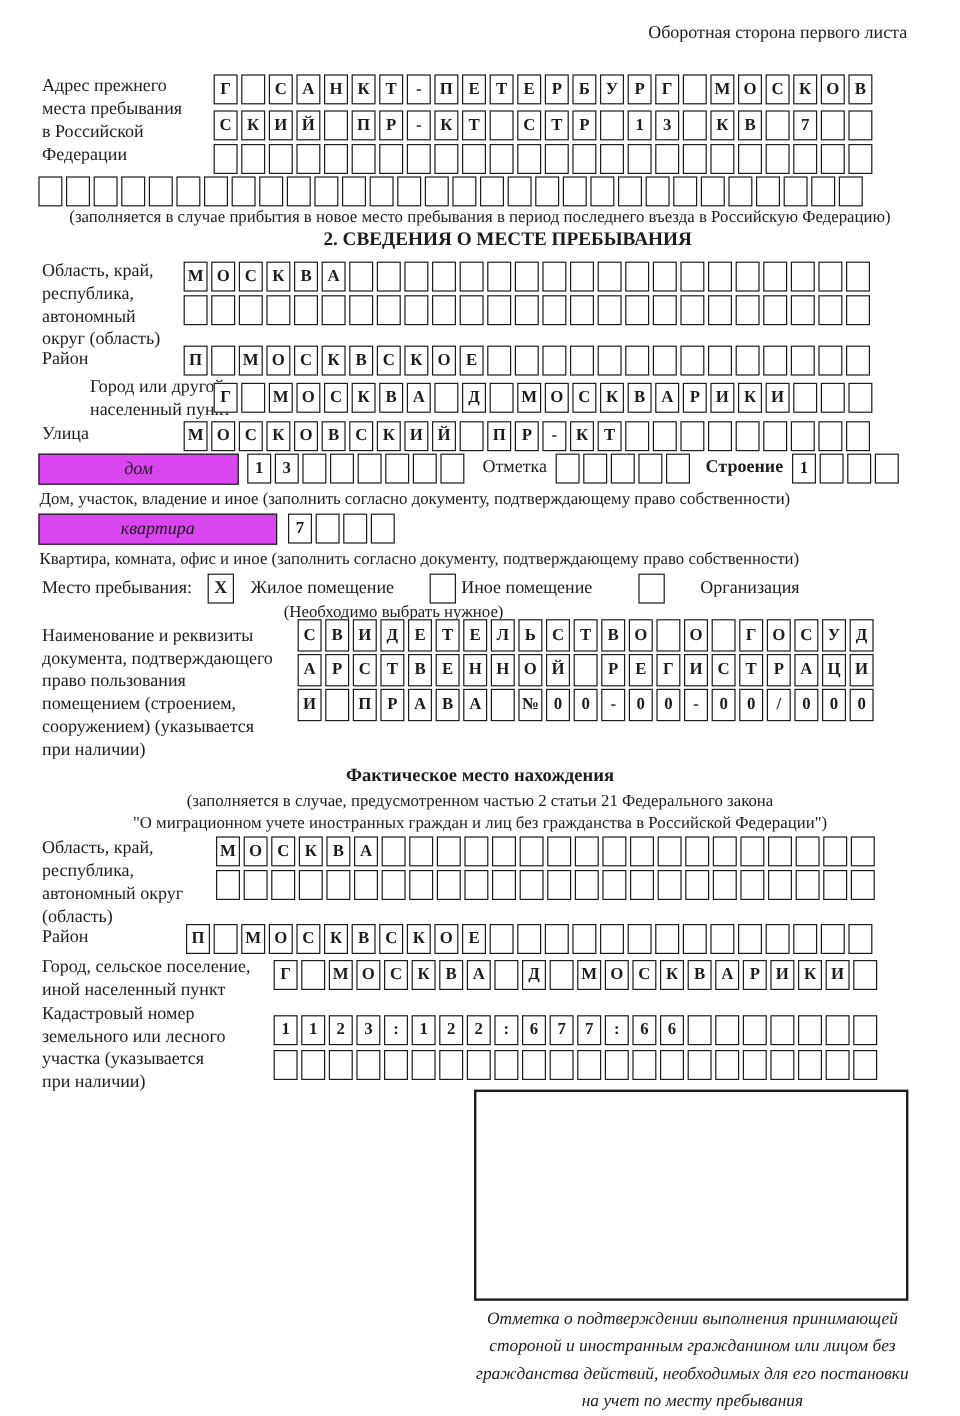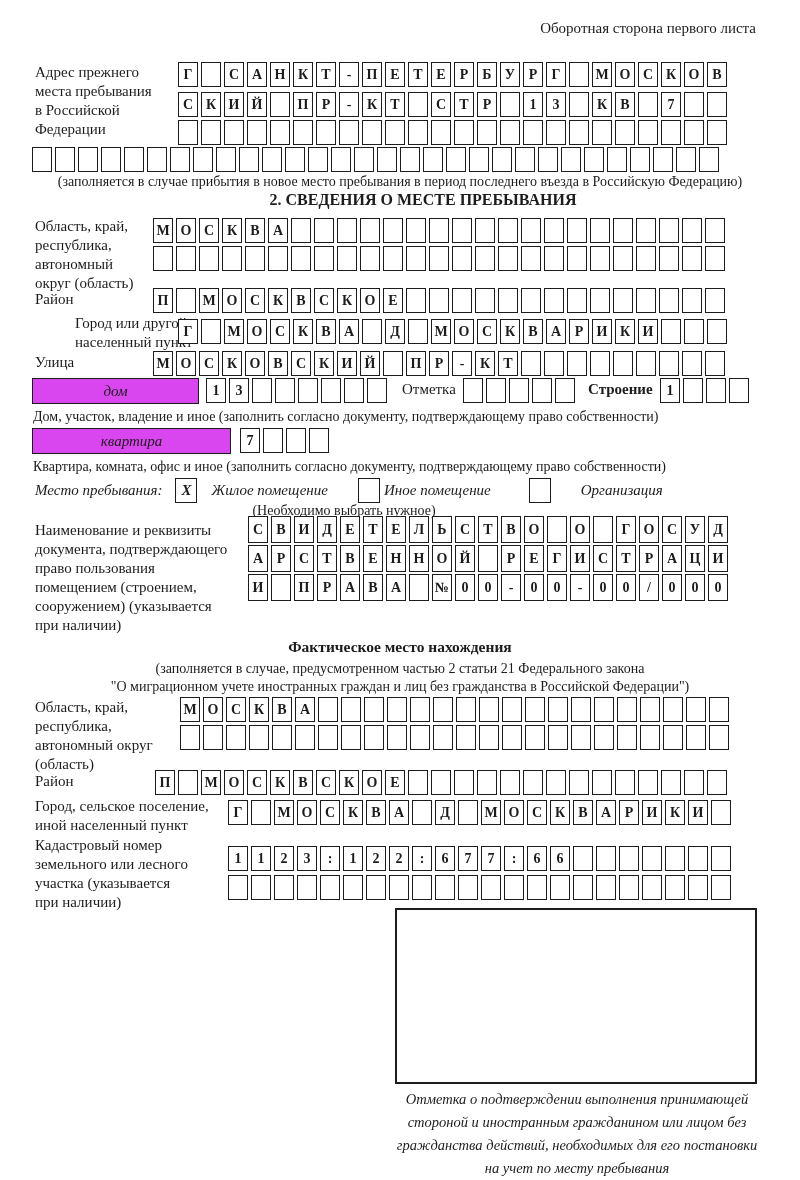--- a/index.html
+++ b/index.html
@@ -21,21 +21,21 @@
   .bigrow .cell{height:25px;}
   .field-rect{
     position:absolute;border:1.5px solid #1c1c1c;height:24px;background:#d946ef;
     display:flex;align-items:center;justify-content:center;font-size:15px;font-style:italic;
   }
   .chk{
     box-sizing:content-box;width:20px;height:23px;border:1.5px solid #1c1c1c;
     display:inline-flex;align-items:center;justify-content:center;
     font-size:15px;font-weight:bold;flex:0 0 auto;
   }
-  .chkrow{position:absolute;display:flex;align-items:center;font-size:15px;font-style:italic;}
+  .chkrow{position:absolute;display:flex;align-items:center;font-size:15px;}
   .stamp-box{position:absolute;border:2px solid #1c1c1c;background:#fff;}
   .caption{position:absolute;font-size:14.5px;line-height:23px;text-align:center;white-space:pre-line;}
 </style>
 </head>
 <body>
 
 <div class="abs" style="top:20px;right:44px;font-size:15px;">Оборотная сторона первого листа</div>
 
 <div class="lbl" style="left:35px;top:63px;width:150px;">Адрес прежнего
 места пребывания
@@ -340,21 +340,21 @@
 
 <div class="chkrow" style="left:35px;top:478px;">
   <span>Место пребывания:</span>
   <span class="chk" style="margin-left:13px;">X</span>
   <span style="margin-left:14px;">Жилое помещение</span>
   <span class="chk" style="margin-left:30px;"></span>
   <span style="margin-left:4px;">Иное помещение</span>
   <span class="chk" style="margin-left:38px;"></span>
   <span style="margin-left:30px;">Организация</span>
 </div>
-<div class="note" style="left:184px;top:503px;width:320px;text-align:center;">(Необходимо выбрать нужное)</div>
+<div class="note" style="left:168px;top:503px;width:320px;text-align:center;">(Необходимо выбрать нужное)</div>
 
 <div class="lbl" style="left:35px;top:521px;width:215px;">Наименование и реквизиты
 документа, подтверждающего
 право пользования
 помещением (строением,
 сооружением) (указывается
 при наличии)</div>
 <div class="boxrow bigrow" style="left:248px;top:516px;">
     <span class="cell">С</span>
     <span class="cell">В</span>

